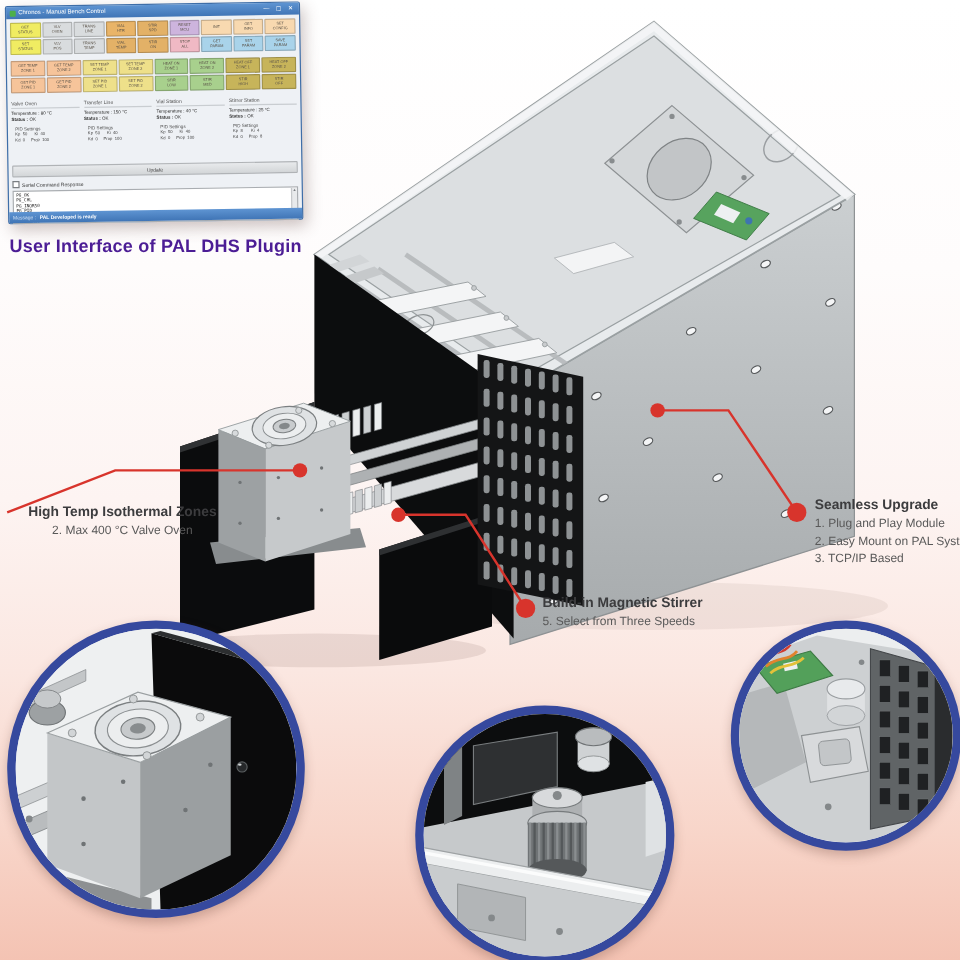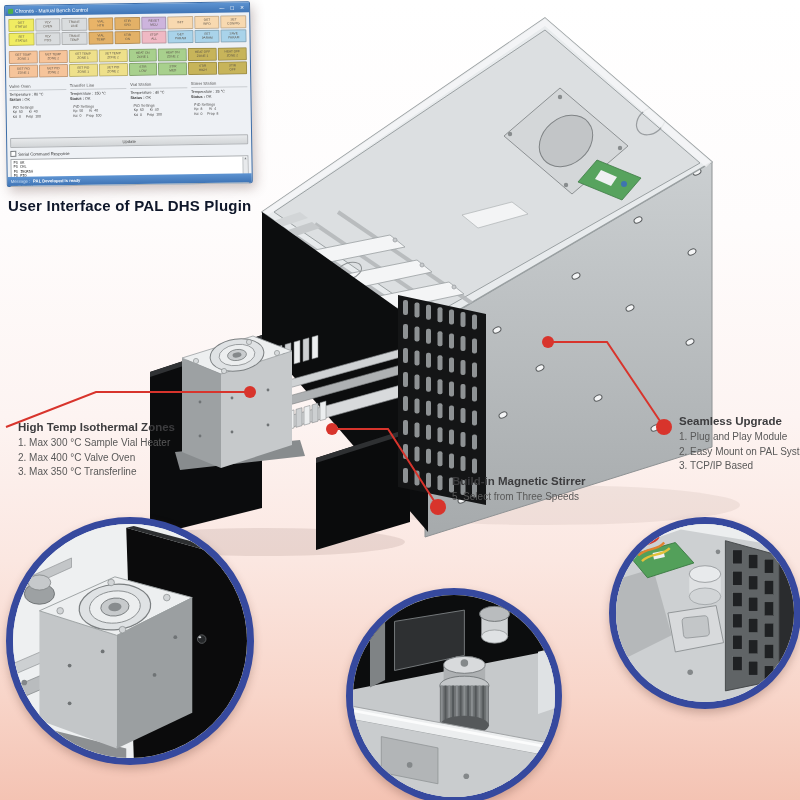--- a/index.html
+++ b/index.html
@@ -38,26 +38,26 @@
   .loglines{padding:1px 2px;font-family:"DejaVu Sans Mono",monospace;font-size:3.6px;line-height:1.25;color:#222;}
   .sbar{position:absolute;right:0;top:0;bottom:0;width:4px;background:#e8eaec;border-left:0.5px solid #c5c8cb;}
   .sarrow{position:absolute;left:0.5px;width:0;height:0;border-left:1.5px solid transparent;border-right:1.5px solid transparent;}
   .sarrow.up{top:1px;border-bottom:2px solid #7a7e82;}
   .sarrow.dn{bottom:1px;border-top:2px solid #7a7e82;}
   .statusbar{position:absolute;left:0;right:0;bottom:0;height:9px;background:linear-gradient(180deg,#5e94d2,#4075b6);
              display:flex;align-items:center;gap:3px;padding:0 3px;font-size:4.2px;}
   .statusbar .pre{color:#cfe0f4;}
   .statusbar .msg{color:#fff;font-weight:bold;}
   
-  .caption{position:absolute;left:8px;top:197px;font-size:15px;font-weight:bold;color:#0f172a;z-index:30;letter-spacing:.2px;}
+  .caption{position:absolute;left:8px;top:197px;font-size:15px;font-weight:bold;color:#4c1d95;z-index:30;letter-spacing:.2px;}
   .callout{position:absolute;z-index:25;}
   .callout .ct{font-size:11.5px;font-weight:bold;color:#3c3c3e;margin-bottom:3px;}
   .callout .ci{font-size:10px;color:#595959;line-height:1.45;}
-  #co-isothermal{left:18px;top:421px;width:200px;}
-  #co-stirrer{left:452px;top:475px;width:200px;}
+  #co-isothermal{left:2px;top:421px;width:200px;text-align:center;}
+  #co-stirrer{left:452px;top:497px;width:200px;}
   #co-upgrade{left:679px;top:415px;width:170px;}
   
   .inset{position:absolute;border:7px solid #36499e;border-radius:50%;overflow:hidden;z-index:20;
          background:#eef0f1;box-shadow:0 4px 9px rgba(90,50,40,.28);}
   #inset-left{left:6px;top:517px;width:234px;height:234px;}
   #inset-mid{left:346px;top:588px;width:202px;height:202px;}
   #inset-right{left:609px;top:517px;width:178px;height:178px;}
   .inset svg{width:100%;height:100%;display:block;}
   #device{position:absolute;left:0;top:0;z-index:10;}
 </style>
@@ -487,23 +487,21 @@
   <div class="statusbar">
     <span class="pre">Message :</span>
     <span class="msg">PAL Developed is ready</span>
   </div>
 </div>
 
 <div class="caption">User Interface of PAL DHS Plugin</div>
 
 <div class="callout" id="co-isothermal">
     <div class="ct">High Temp Isothermal Zones</div>
-    <div class="ci">1. Max 300 °C Sample Vial Heater</div>
     <div class="ci">2. Max 400 °C Valve Oven</div>
-    <div class="ci">3. Max 350 °C Transferline</div>
   </div>
 <div class="callout" id="co-stirrer">
     <div class="ct">Build-in Magnetic Stirrer</div>
     <div class="ci">5. Select from Three Speeds</div>
   </div>
 <div class="callout" id="co-upgrade">
     <div class="ct">Seamless Upgrade</div>
     <div class="ci">1. Plug and Play Module</div>
     <div class="ci">2. Easy Mount on PAL System</div>
     <div class="ci">3. TCP/IP Based</div>

